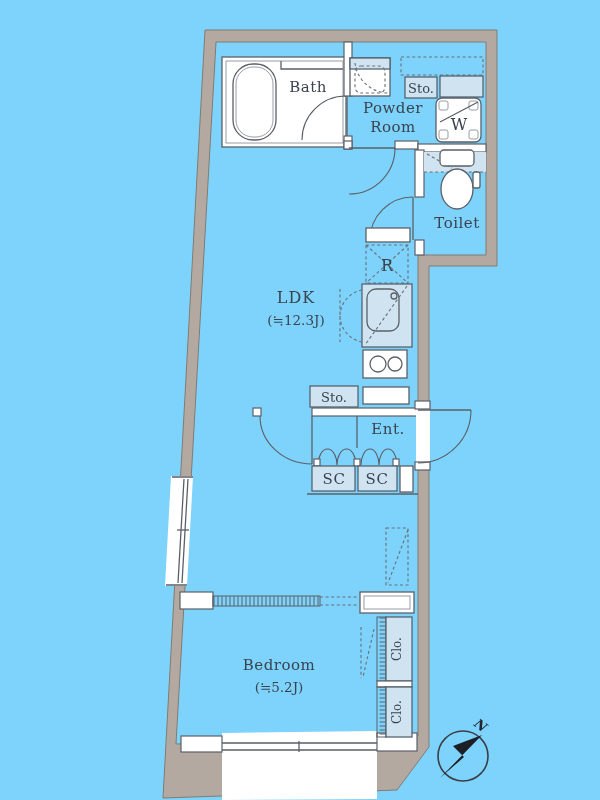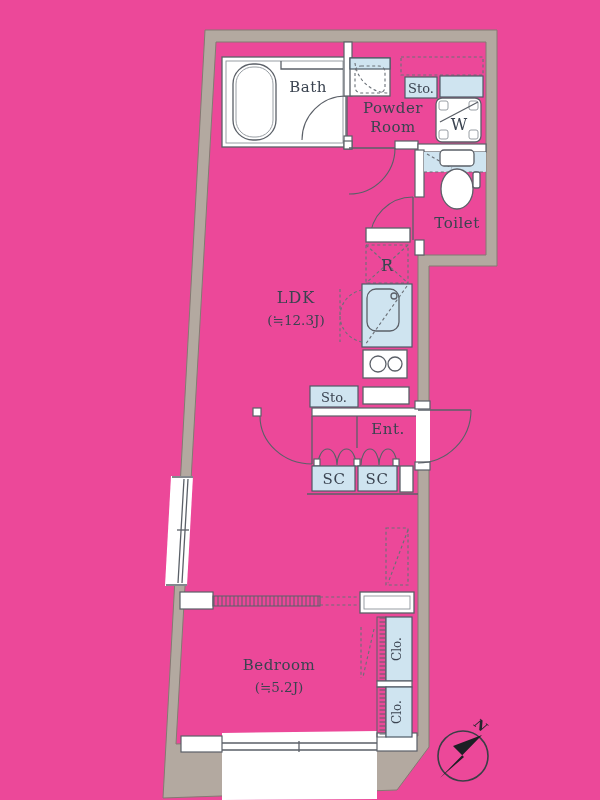--- a/index.html
+++ b/index.html
@@ -1,16 +1,16 @@
 <!DOCTYPE html>
 <html><head>
 <meta charset="utf-8">
 <style>
   html,body{margin:0;padding:0;background:#fff;}
-  .canvas{position:relative;width:600px;height:800px;background:#ec4899;overflow:hidden;}
+  .canvas{position:relative;width:600px;height:800px;background:#7dd3fc;overflow:hidden;}
   svg{display:block;}
   
   .wall{fill:#b3a9a0;stroke:#837b72;stroke-width:1;}
   .thinwall{fill:#ffffff;stroke:#5b6068;stroke-width:1.2;}
   .fx{fill:#ffffff;stroke:#5b6068;stroke-width:1.3;}
   .fx2{fill:none;stroke:#8d939a;stroke-width:0.9;}
   .ln{fill:none;stroke:#5b6068;stroke-width:1.3;}
   .bl{fill:#cfe4f0;stroke:#4e5a66;stroke-width:1.2;}
   .blf{fill:#cfe4f0;stroke:none;}
   .dash{fill:none;stroke:#6a7077;stroke-width:1.1;stroke-dasharray:3,2.6;}

